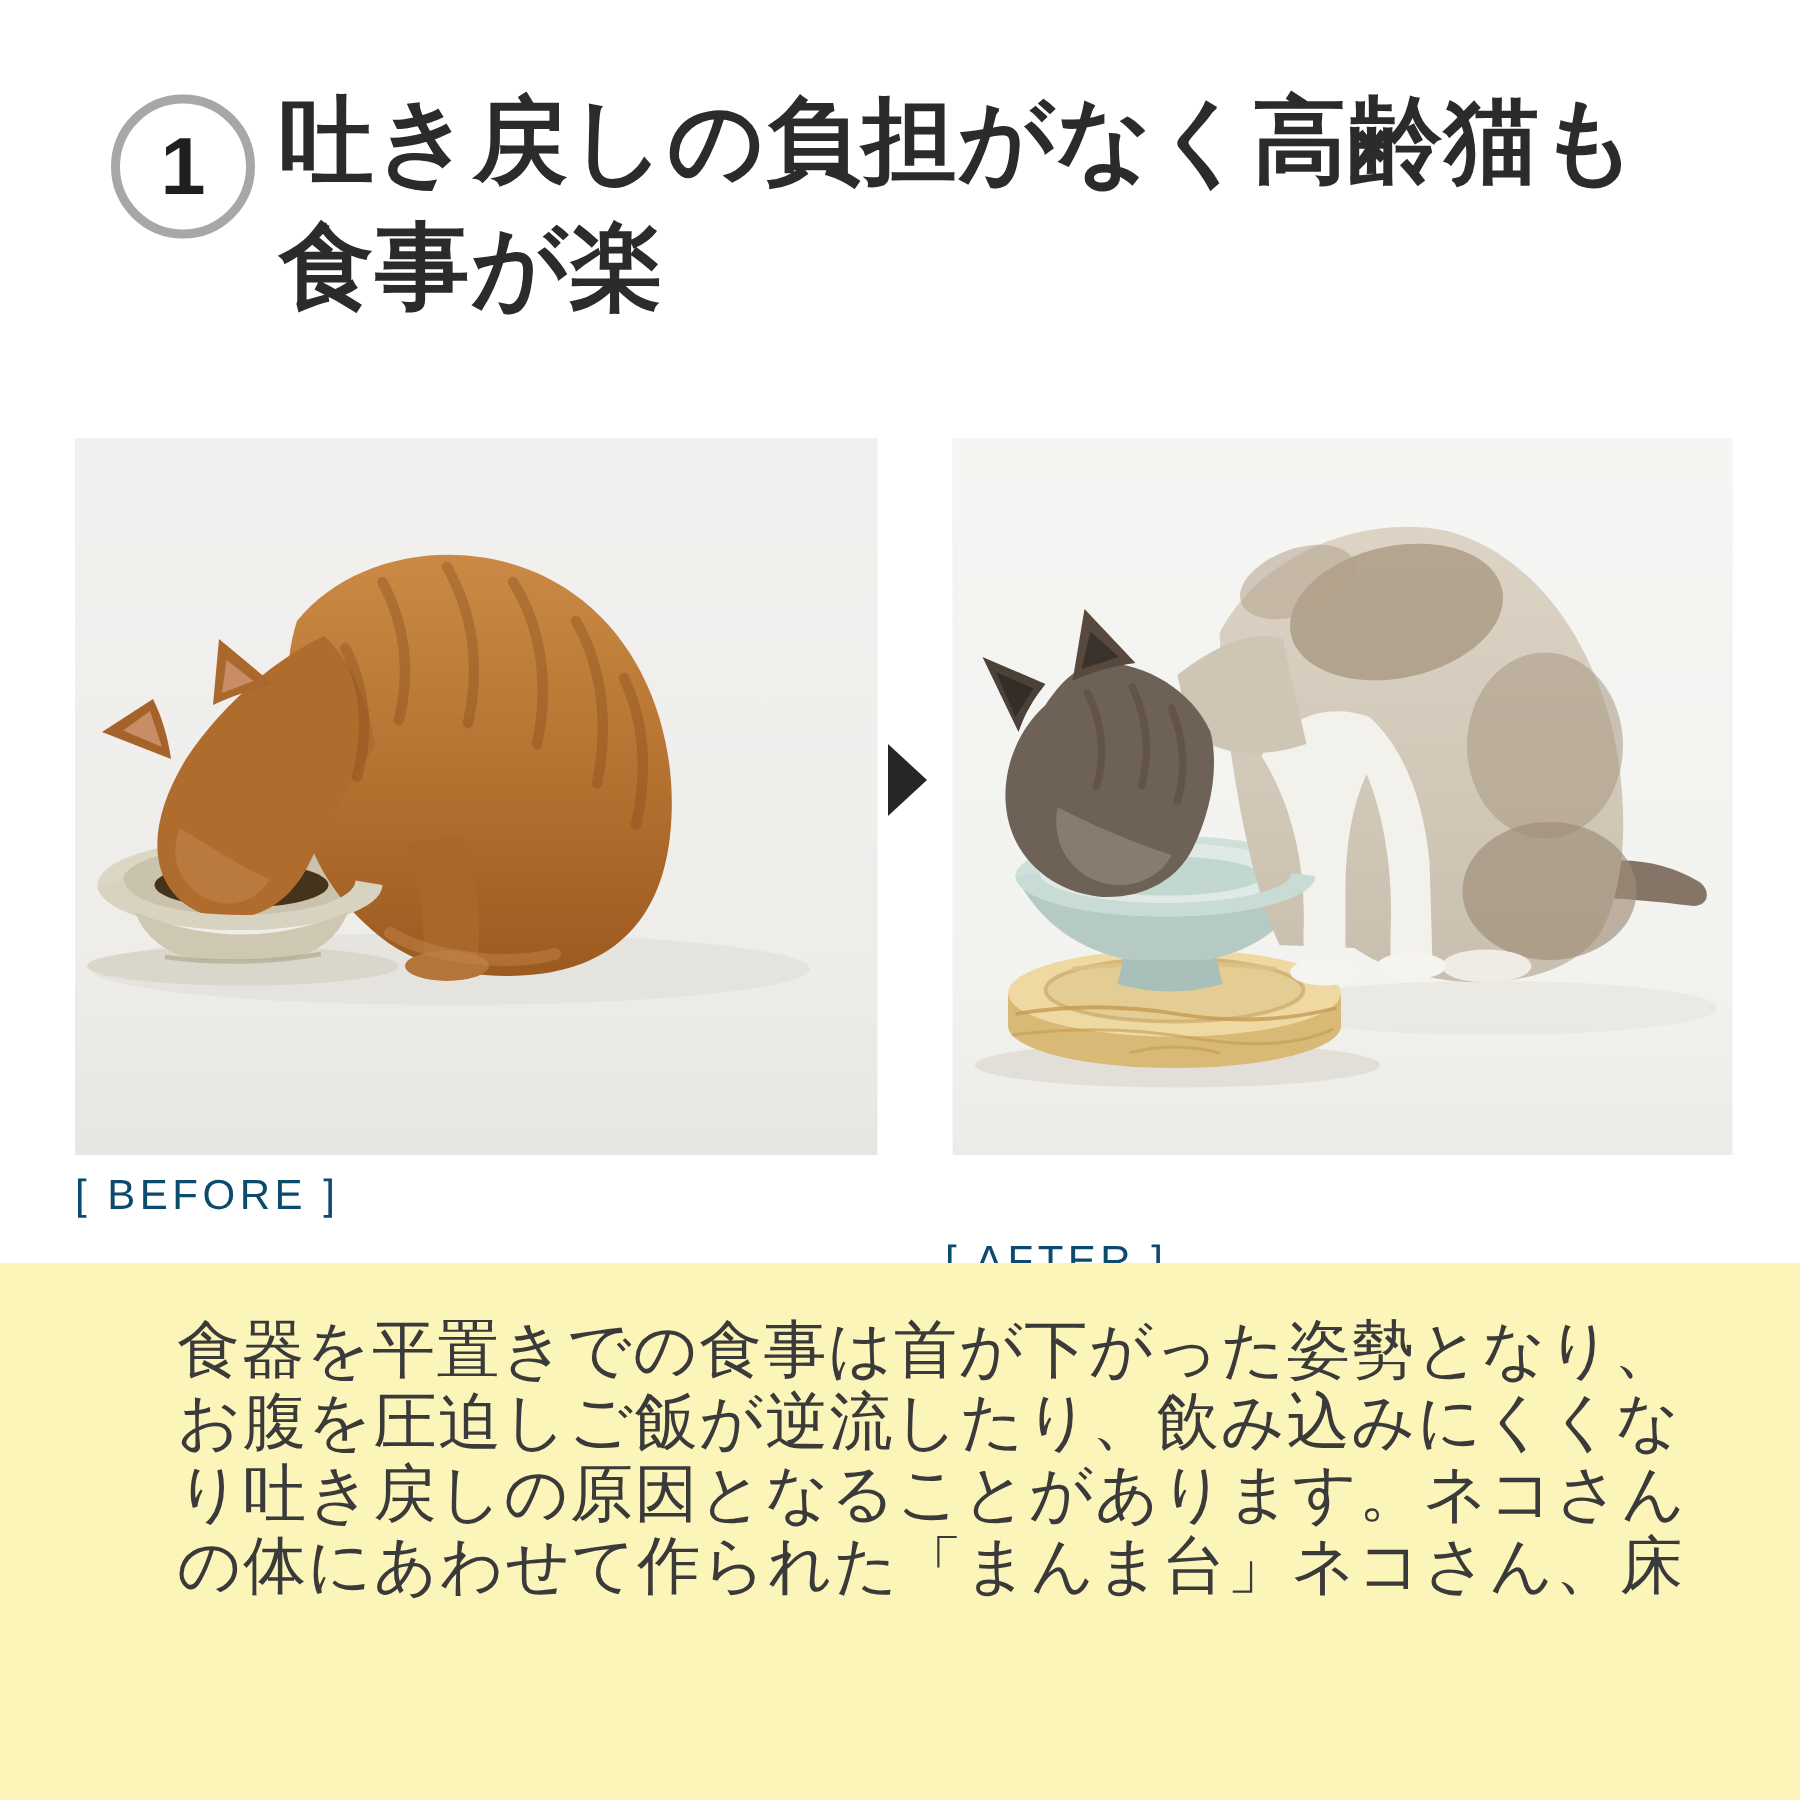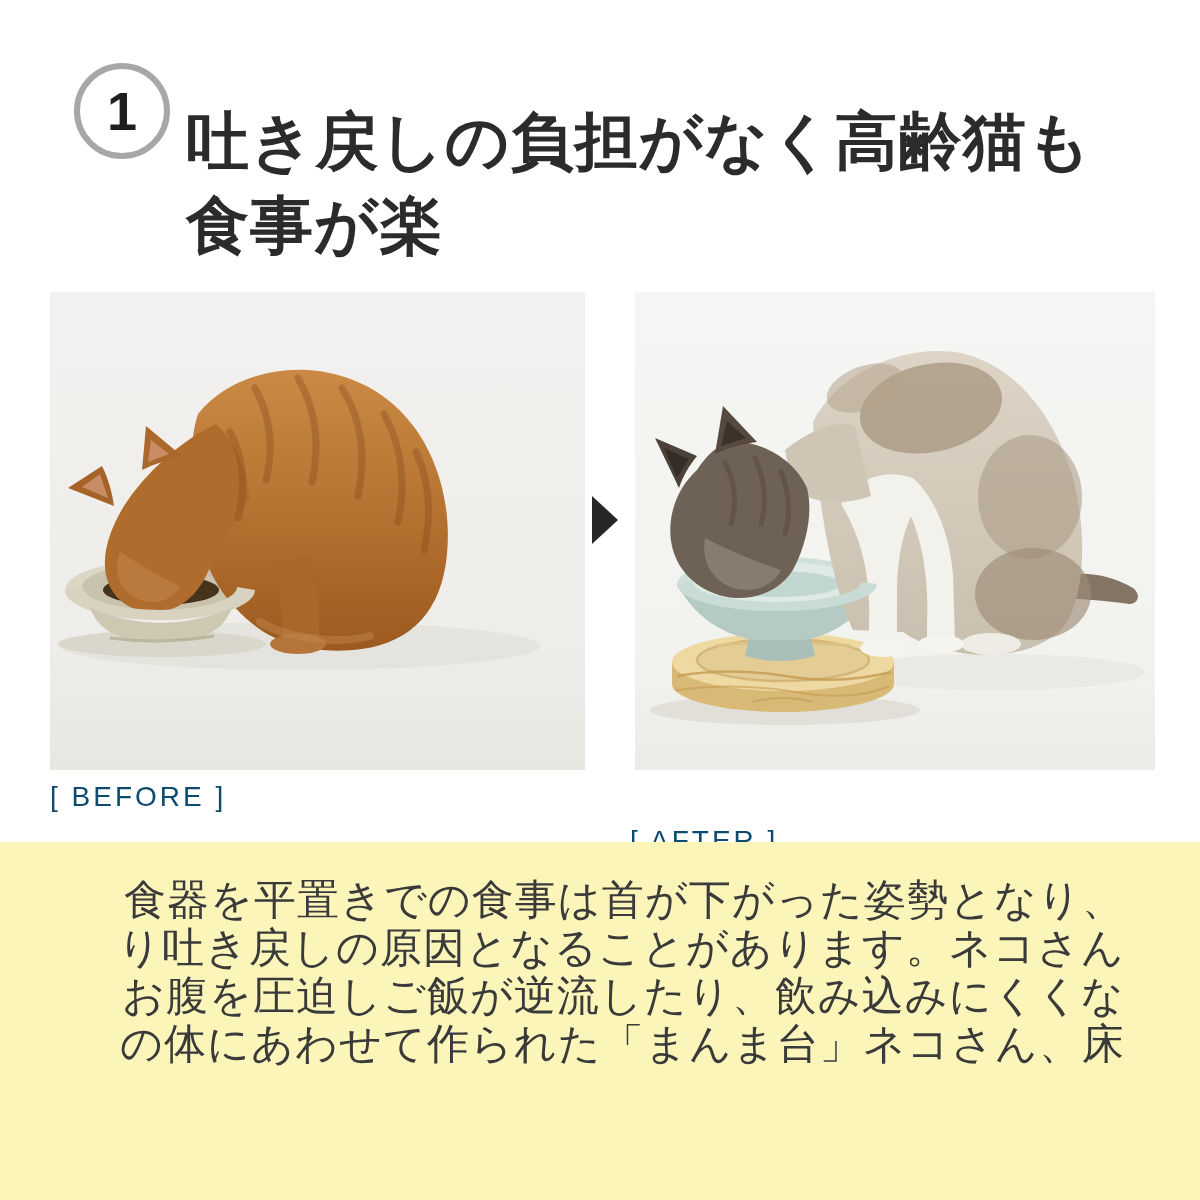--- a/index.html
+++ b/index.html
@@ -12,21 +12,21 @@
 
   
   .badge{
     position:absolute;left:74px;top:63px;width:96px;height:96px;box-sizing:border-box;
     border:6px solid #a7a7a7;border-radius:50%;
     display:flex;align-items:center;justify-content:center;
     font-size:54px;font-weight:700;color:#1f1f1f;
   }
   .title{
     position:absolute;left:186px;top:52px;width:980px;
-    font-size:63px;line-height:84px;font-weight:700;color:#2b2b2b;letter-spacing:1px;margin-top:47px;
+    font-size:63px;line-height:84px;font-weight:700;color:#2b2b2b;letter-spacing:1px;
   }
   .title div{white-space:nowrap;}
 
   
   .photo{position:absolute;top:292px;height:478px;overflow:hidden;}
   .photo-before{left:50px;width:535px;background:#efedeb;}
   .photo-after{left:635px;width:520px;background:#f3f3f0;}
   .photo svg{display:block;width:100%;height:100%;}
 
   .arrow{
@@ -40,21 +40,21 @@
   }
   .label-before{left:50px;}
   .label-after{left:630px;margin-top:44px;}
 
   
   .note{
     position:absolute;left:0;top:842px;width:1200px;height:358px;background:#fcf5ba;
   }
   .note-text{
     position:absolute;left:118px;top:34px;
-    font-size:42px;line-height:48px;color:#3a3a3a;letter-spacing:1px;text-align:right;
+    font-size:42px;line-height:48px;color:#3a3a3a;letter-spacing:1px;
   }
   .note-text div{white-space:nowrap;}
 </style>
 </head>
 <body>
 
 <div class="canvas">
 
   <div class="badge">
     <span>1</span>
@@ -185,19 +185,19 @@
       <path d="M242,292 A100,27 0 0 1 42,292 L58,290 A84,20 0 0 0 226,290 Z" fill="#c9dbd5"></path>
     </svg>
   </div>
 
   <div class="photo-label label-before">[ BEFORE ]</div>
   <div class="photo-label label-after">[ AFTER ]</div>
 
   <div class="note">
     <div class="note-text">
       <div>食器を平置きでの食事は首が下がった姿勢となり、</div>
+      <div>お腹を圧迫しご飯が逆流したり、飲み込みにくくな</div>
       <div>り吐き戻しの原因となることがあります。ネコさん</div>
-      <div>お腹を圧迫しご飯が逆流したり、飲み込みにくくな</div>
       <div>の体にあわせて作られた「まんま台」ネコさん、床</div>
     </div>
   </div>
 
 </div>
 
 </body></html>

